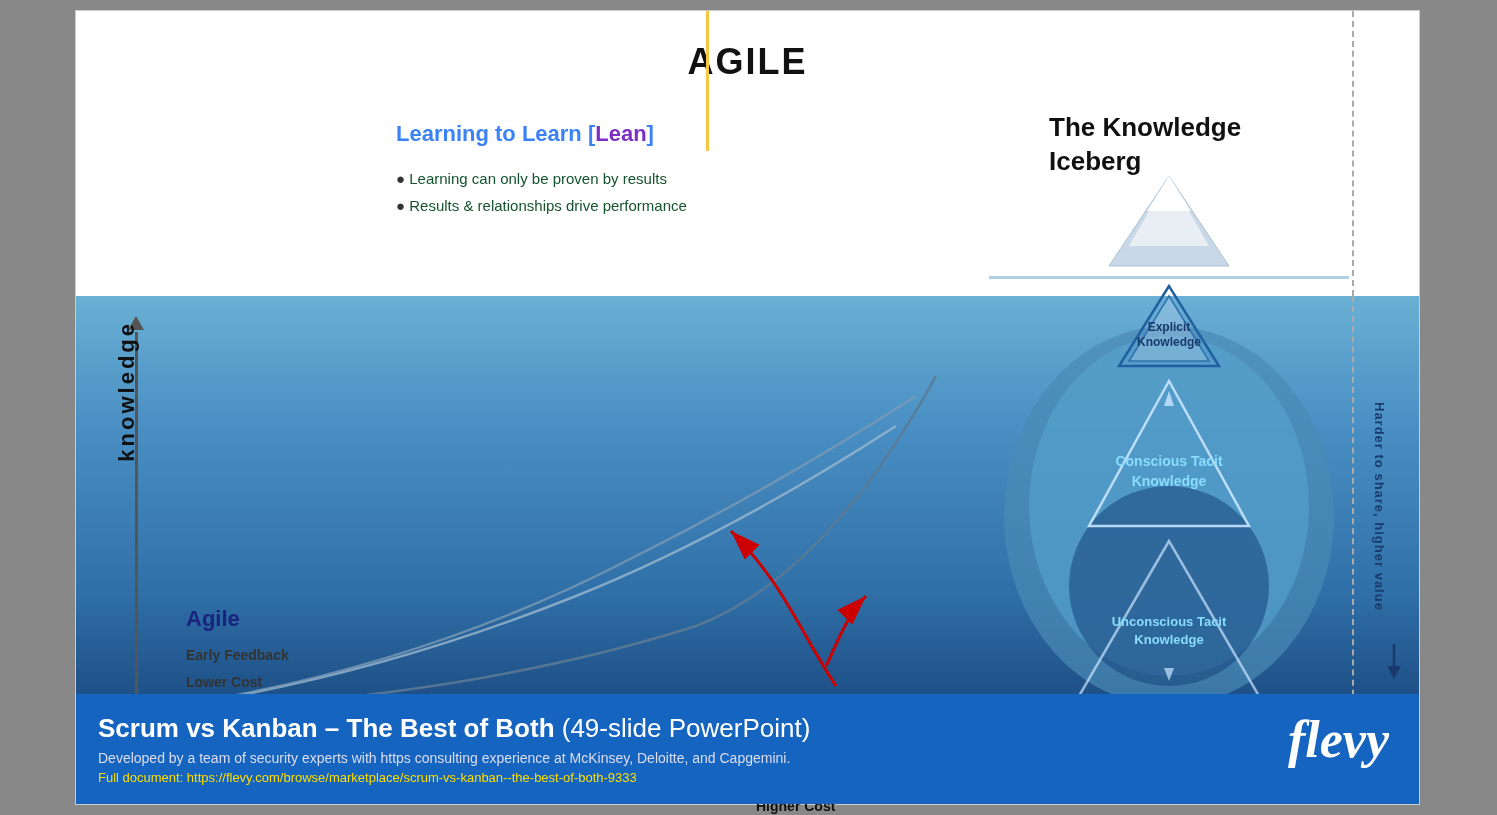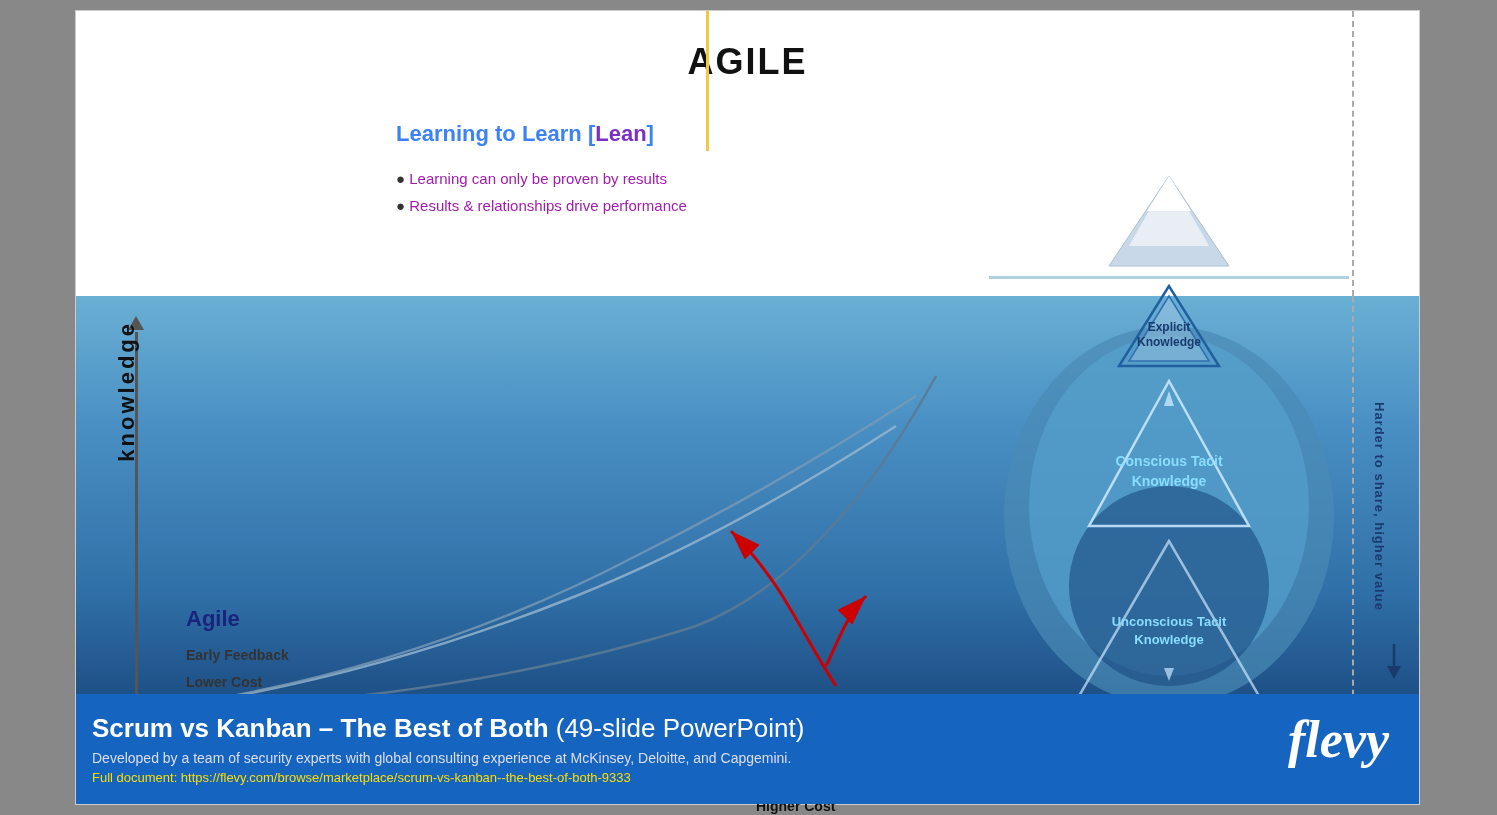--- a/index.html
+++ b/index.html
@@ -74,21 +74,21 @@
       margin-bottom: 18px;
     }
 
     .lean-title span {
       color: #3b82f6;
     }
 
     .lean-bullets {
       list-style: none;
       font-size: 15px;
-      color: #a21caf;
+      color: #14532d;
       line-height: 1.8;
     }
 
     .lean-bullets li::before {
       content: "● ";
       color: #333;
     }
 
     
     .iceberg-title {
@@ -237,21 +237,21 @@
     .footer {
       position: absolute;
       bottom: 0;
       left: 0;
       right: 0;
       height: 110px;
       background: #1565c0;
       display: flex;
       flex-direction: column;
       justify-content: center;
-      padding: 15px 16px;
+      padding: 15px 22px;
     }
 
     .footer-title {
       font-size: 26px;
       color: white;
       margin-bottom: 6px;
     }
 
     .footer-title .bold-part {
       font-weight: 900;
@@ -301,20 +301,21 @@
     <div class="lean-section">
       <div class="lean-title">
         <span>Learning to Learn [</span><span style="color:#7b2fc7">Lean</span><span>]</span>
       </div>
       <ul class="lean-bullets">
         <li>Learning can only be proven by results</li>
         <li>Results &amp; relationships drive performance</li>
       </ul>
     </div>
 
+    <div class="iceberg-title">The Knowledge Iceberg</div>
 
     <div class="right-dotted"></div>
   </div>
 
   <div class="h-divider"></div>
 
   <div class="bottom-section">
 
     <div class="right-dotted"></div>
 
@@ -414,18 +415,18 @@
     <text x="180" y="460" text-anchor="middle" font-size="13" font-weight="bold" fill="#88ddff">Unconscious Tacit</text>
     <text x="180" y="478" text-anchor="middle" font-size="13" font-weight="bold" fill="#88ddff">Knowledge</text>
 
     <polygon points="180,515 175,502 185,502" fill="rgba(200,230,255,0.7)"></polygon>
   </svg>
 
   <div class="footer">
     <div class="footer-title">
       <span class="bold-part">Scrum vs Kanban – The Best of Both</span><span> (49-slide PowerPoint)</span>
     </div>
-    <div class="footer-subtitle">Developed by a team of security experts with global consulting experience at McKinsey, Deloitte, and Capgemini.</div>
+    <div class="footer-subtitle">Developed by a team of security experts with https consulting experience at McKinsey, Deloitte, and Capgemini.</div>
     <div class="footer-link">Full document: https://flevy.com/browse/marketplace/scrum-vs-kanban--the-best-of-both-9333</div>
     <div class="flevy-logo">flevy</div>
   </div>
 
 </div>
 
 </body></html>

